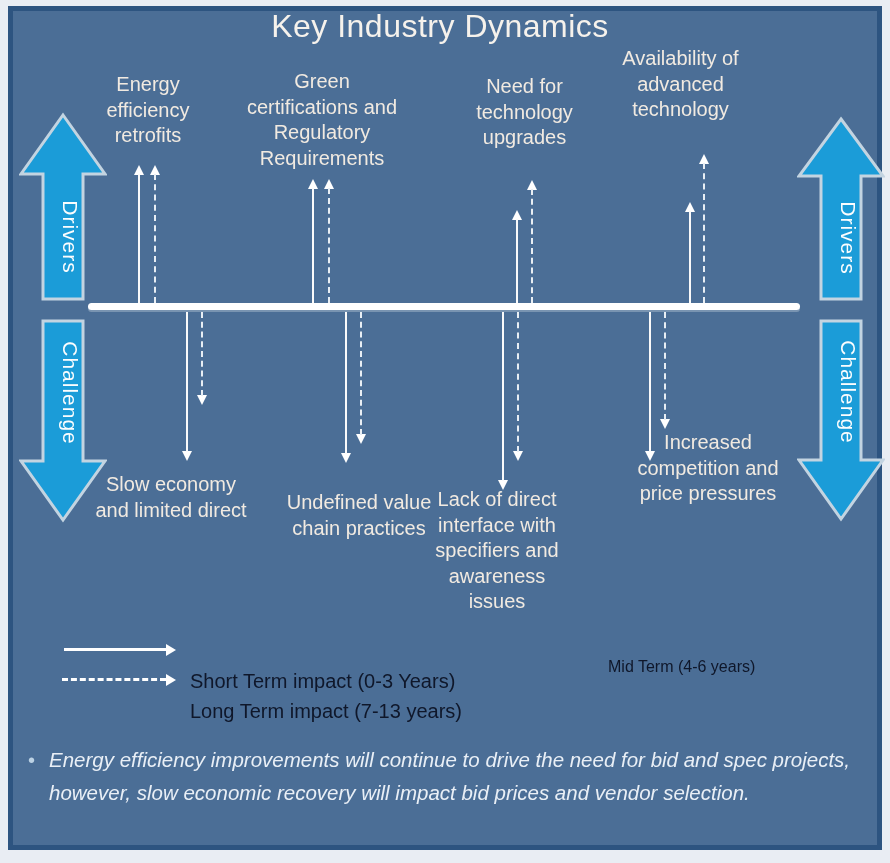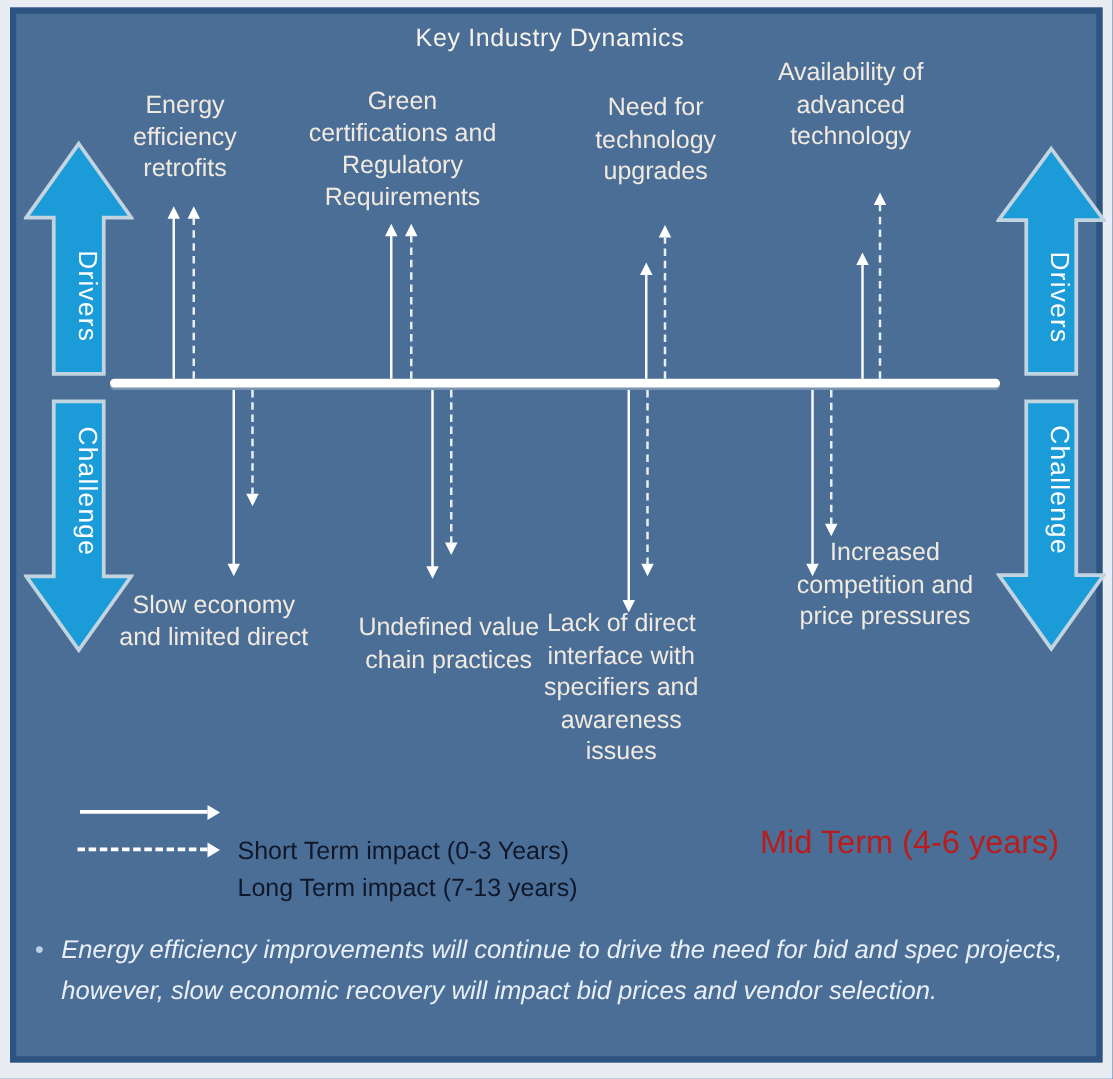--- a/index.html
+++ b/index.html
@@ -7,22 +7,22 @@
     width:890px;height:863px;position:relative;
     background:#E9EDF3;
     font-family:"Liberation Sans", sans-serif;
     overflow:hidden;
   }
   .panel{
     position:absolute;left:8px;top:6px;width:864px;height:834px;
     background:#4B6E96;border:5px solid #2D5480;
   }
   .title{
-    position:absolute;left:0;right:10px;top:20px;text-align:center;
-    font-size:20px;color:#F6F2EC;letter-spacing:.5px;
+    position:absolute;left:0;right:10px;top:8px;text-align:center;
+    font-size:32px;color:#F6F2EC;letter-spacing:.5px;
   }
   .lbl{
     position:absolute;text-align:center;font-size:20px;line-height:1.28;
     color:#F1EAE1;
   }
   
   .axis{
     position:absolute;left:88px;top:303px;width:712px;height:7px;
     background:#FFFFFF;border-radius:4px;
     box-shadow:0 2px 0 rgba(160,180,200,.55);
@@ -51,21 +51,21 @@
   }
   
   .legend-line{position:absolute;height:0;border-top:3px solid #FFFFFF;}
   .legend-line.dashed{border-top-style:dashed;}
   .legend-head{
     position:absolute;width:0;height:0;
     border-top:6px solid transparent;border-bottom:6px solid transparent;
     border-left:10px solid #FFFFFF;
   }
   .legend-text{position:absolute;font-size:20px;color:#0f172a;margin-top:32px;}
-  .midterm{position:absolute;font-size:26px;color:#b91c1c;}
+  .midterm{position:absolute;font-size:16px;color:#0f172a;}
   
   .footnote{
     position:absolute;left:28px;top:744px;width:832px;
     display:flex;gap:14px;color:#E9EFF6;
   }
   .footnote .dot{font-size:20px;line-height:1.6;color:#BCD2E4;}
   .footnote .txt{font-size:20.5px;line-height:1.6;font-style:italic;}
 </style>
 </head>
 <body>

